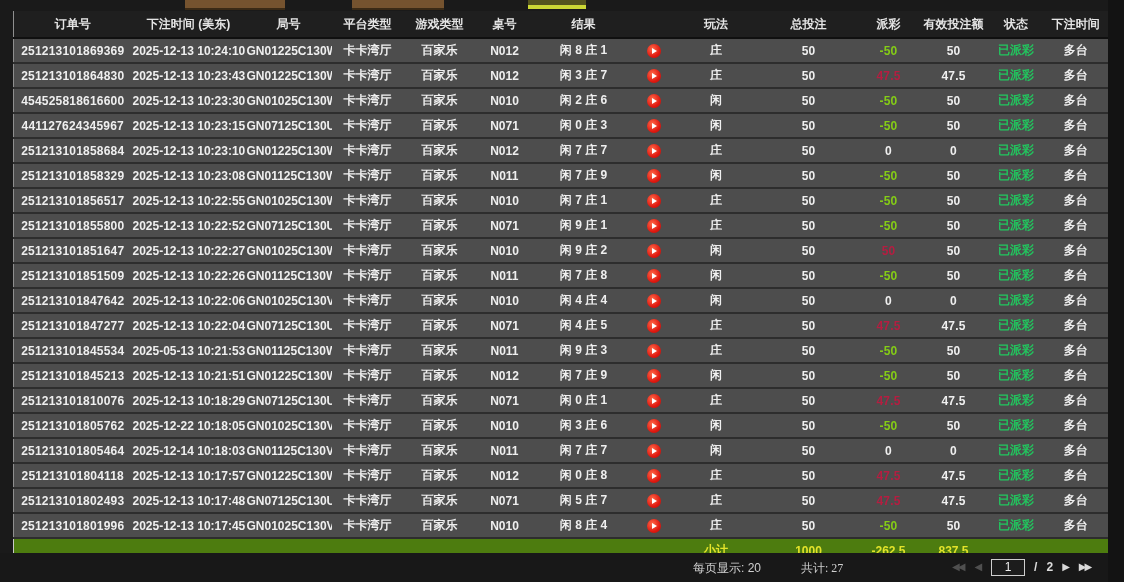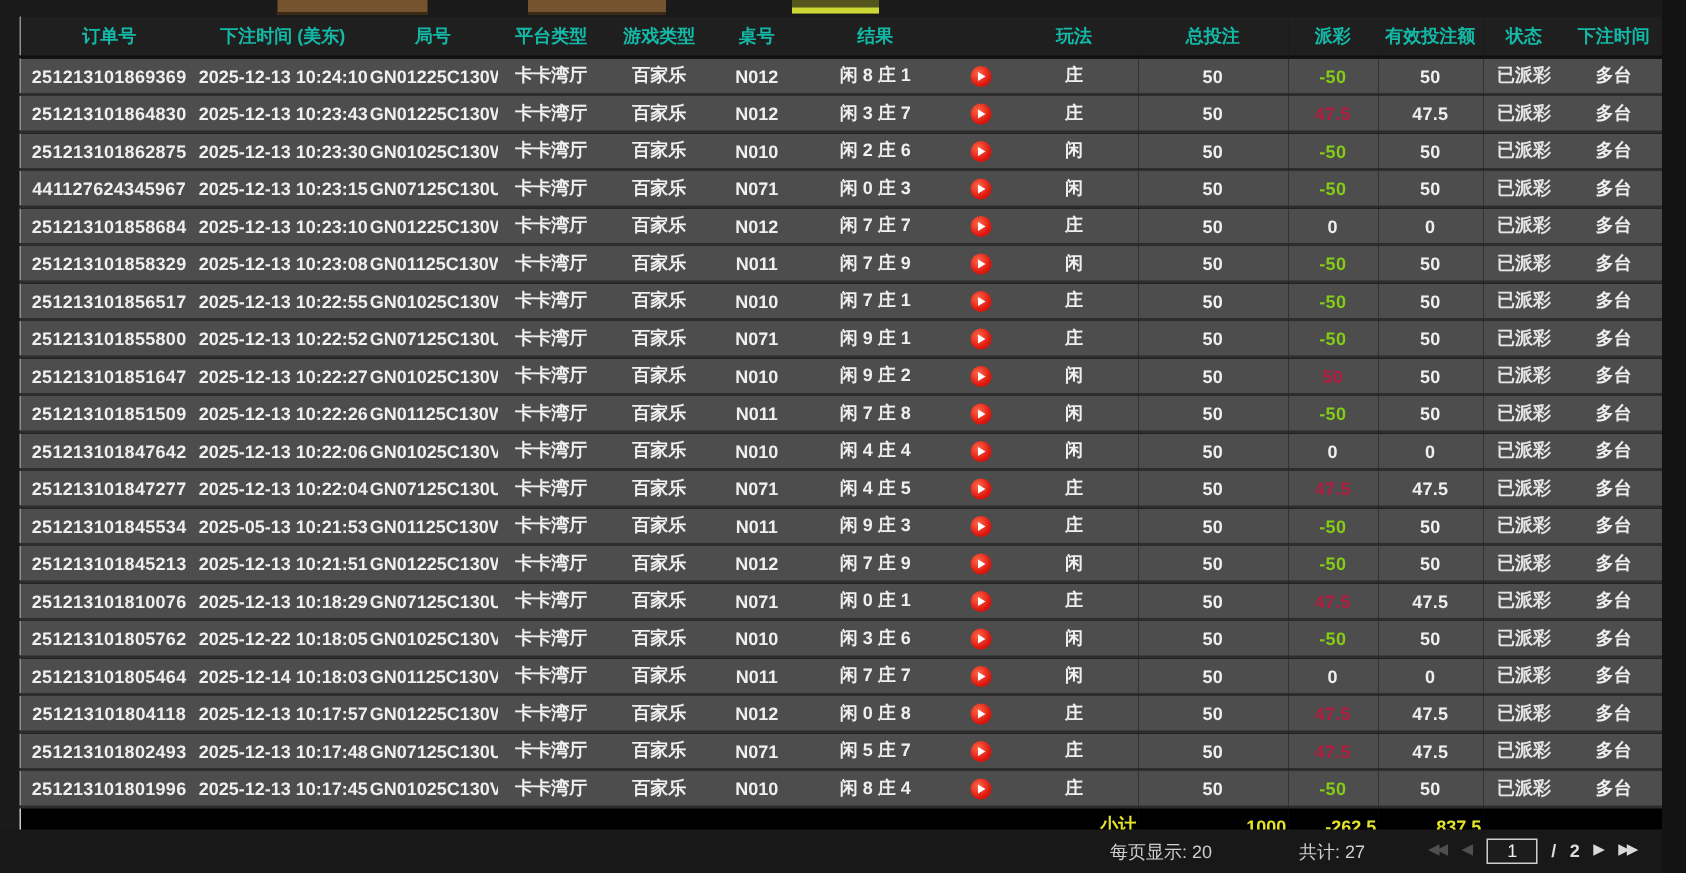--- a/index.html
+++ b/index.html
@@ -16,54 +16,54 @@
   .partial-tab{position:absolute;top:0;left:528px;width:58px;height:5px;background:#55551e;border-bottom:4px solid #ccd835;}
 
   
   table.records{
     position:absolute;top:11px;left:13px;width:1095px;
     border-collapse:collapse;table-layout:fixed;
     border-left:1px solid #8f8f8f;border-right:1px solid #6f6f6f;
     font-size:12px;
   }
   thead th{
-    height:24px;background:#1f1f1f;color:#14b8a6;font-weight:bold;
+    height:24px;background:#1f1f1f;color:#e5e5e5;font-weight:bold;
     text-align:center;border-bottom:2px solid #101010;white-space:nowrap;overflow:hidden;
   }
   tbody td{
     height:21px;background:#4d4d4d;color:#efefef;font-weight:600;
     text-align:center;border-bottom:2px solid #2d2d2d;white-space:nowrap;overflow:hidden;
   }
   td.num{letter-spacing:0.2px;}
   .pay-neg{color:#84cc16;}
   .pay-pos{color:#b41e41;}
   .pay-zero{color:#efefef;}
-  .status-paid{color:#e5e5e5;}
+  .status-paid{color:#22c55e;}
   .play-icon{
     display:inline-block;width:14px;height:14px;border-radius:50%;
     background:radial-gradient(circle at 38% 35%, #ff6a4a 0%, #e01910 60%, #b80d08 100%);
     position:relative;vertical-align:middle;cursor:pointer;
   }
   .play-icon::after{
     content:"";position:absolute;left:5px;top:4px;
     border-left:5px solid #ffffff;border-top:3px solid transparent;border-bottom:3px solid transparent;
   }
   tfoot td{
-    height:21px;background:#000000;color:#e3e32a;font-weight:bold;text-align:right;
+    height:21px;background:#4d7c0f;color:#e3e32a;font-weight:bold;text-align:center;
   }
   tfoot tr{border:1px solid #c9c9c9;}
 
   
   .pagebar{
     position:absolute;left:0;bottom:0;width:1124px;height:29px;background:#181818;
     color:#cfcfcf;font-size:12px;
   }
-  .pagebar .lbl{position:absolute;top:7px;white-space:nowrap;margin-left:47px;}
+  .pagebar .lbl{position:absolute;top:7px;white-space:nowrap;}
   .lbl.per-page{left:693px;}
-  .lbl.total-count{left:819px;}
+  .lbl.total-count{left:801px;font-family:Liberation Serif, serif;}
   .nav-group{position:absolute;left:952px;top:4px;display:flex;align-items:center;gap:9px;height:20px;}
   .nav-btn{font-size:10px;line-height:20px;cursor:pointer;letter-spacing:-2px;padding-right:2px;}
   .nav-btn.dim{color:#4f4f4f;}
   .nav-btn.lit{color:#d9d9d9;}
   .page-input{
     width:32px;height:15px;background:#1c1c1c;border:1px solid #cfcfcf;color:#eeeeee;
     text-align:center;font-size:12px;font-family:inherit;padding:0;
   }
   .page-sep,.page-total{color:#dcdcdc;font-weight:600;}
 
@@ -140,21 +140,21 @@
         <td>闲 3 庄 7</td>
         <td><span class="play-icon"></span></td>
         <td>庄</td>
         <td class="num">50</td>
         <td class="num pay-pos">47.5</td>
         <td class="num">47.5</td>
         <td class="status-paid">已派彩</td>
         <td>多台</td>
       </tr>
       <tr>
-        <td class="num">251213101862875</td>
+        <td class="num">454525818616600</td>
         <td>2025-12-13 10:23:30</td>
         <td>GN01025C130W2</td>
         <td>卡卡湾厅</td>
         <td>百家乐</td>
         <td>N010</td>
         <td>闲 2 庄 6</td>
         <td><span class="play-icon"></span></td>
         <td>闲</td>
         <td class="num">50</td>
         <td class="num pay-neg">-50</td>

